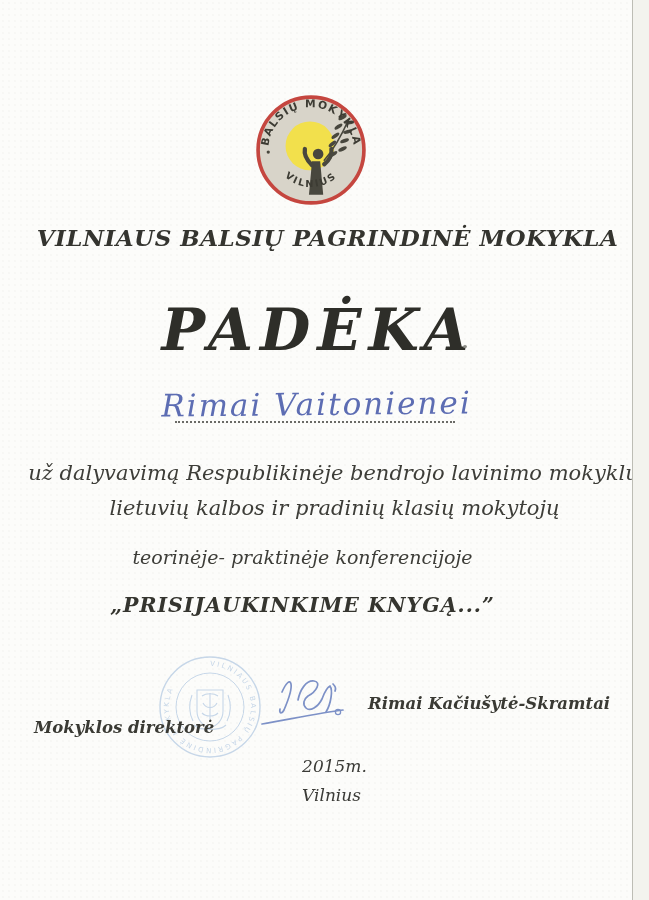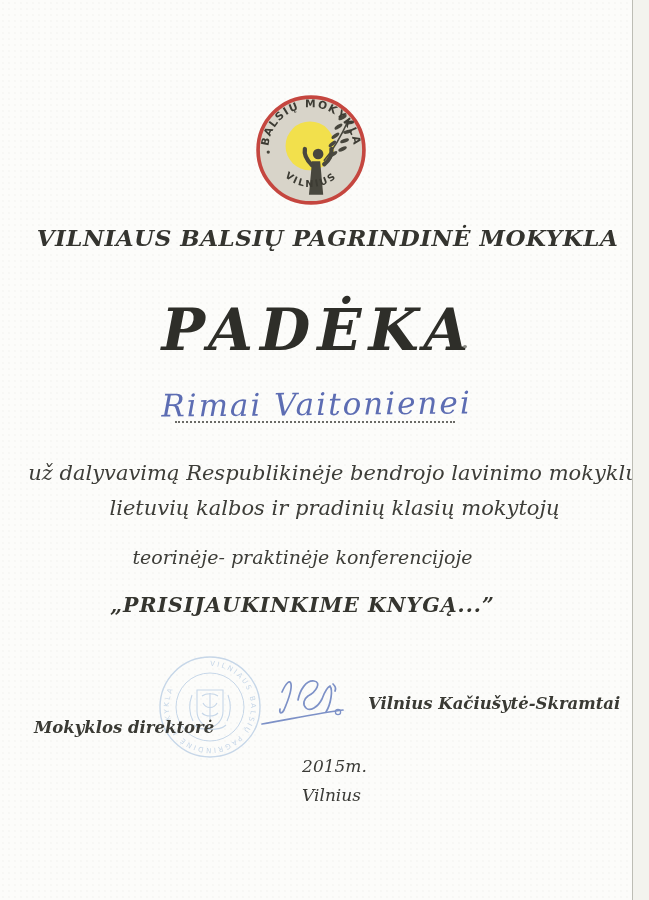--- a/index.html
+++ b/index.html
@@ -140,19 +140,19 @@
     <g fill="none" stroke="#7086c2" stroke-width="1.7" stroke-linecap="round" opacity="0.9">
       <path d="M32,42 C36,33 40,29 41,34 C42,39 37,53 34,60 C32,64 29,64 30,59"></path>
       <path d="M48,50 C50,40 56,30 64,31 C72,32 66,42 58,46 C54,49 52,54 56,58 C60,62 68,57 72,49 C74,44 76,38 80,36 C83,40 81,54 76,62"></path>
       <path d="M83,34 C85,36 86,39 85,41"></path>
       <path d="M12,74 C36,70 70,63 93,60"></path>
       <circle cx="88" cy="62" r="2.6" stroke-width="1.3"></circle>
     </g>
   </svg>
 
   <div class="abs signer-role">Mokyklos direktorė</div>
-  <div class="abs signer-name">Vilnius Kačiušytė-Skramtai</div>
+  <div class="abs signer-name">Rimai Kačiušytė-Skramtai</div>
   <div class="abs ctr year-line">2015m.</div>
   <div class="abs ctr city-line">Vilnius</div>
 
   <div class="abs scan-strip-right"></div>
   <div class="abs scan-edge-right"></div>
 </div>
 
 </body></html>

